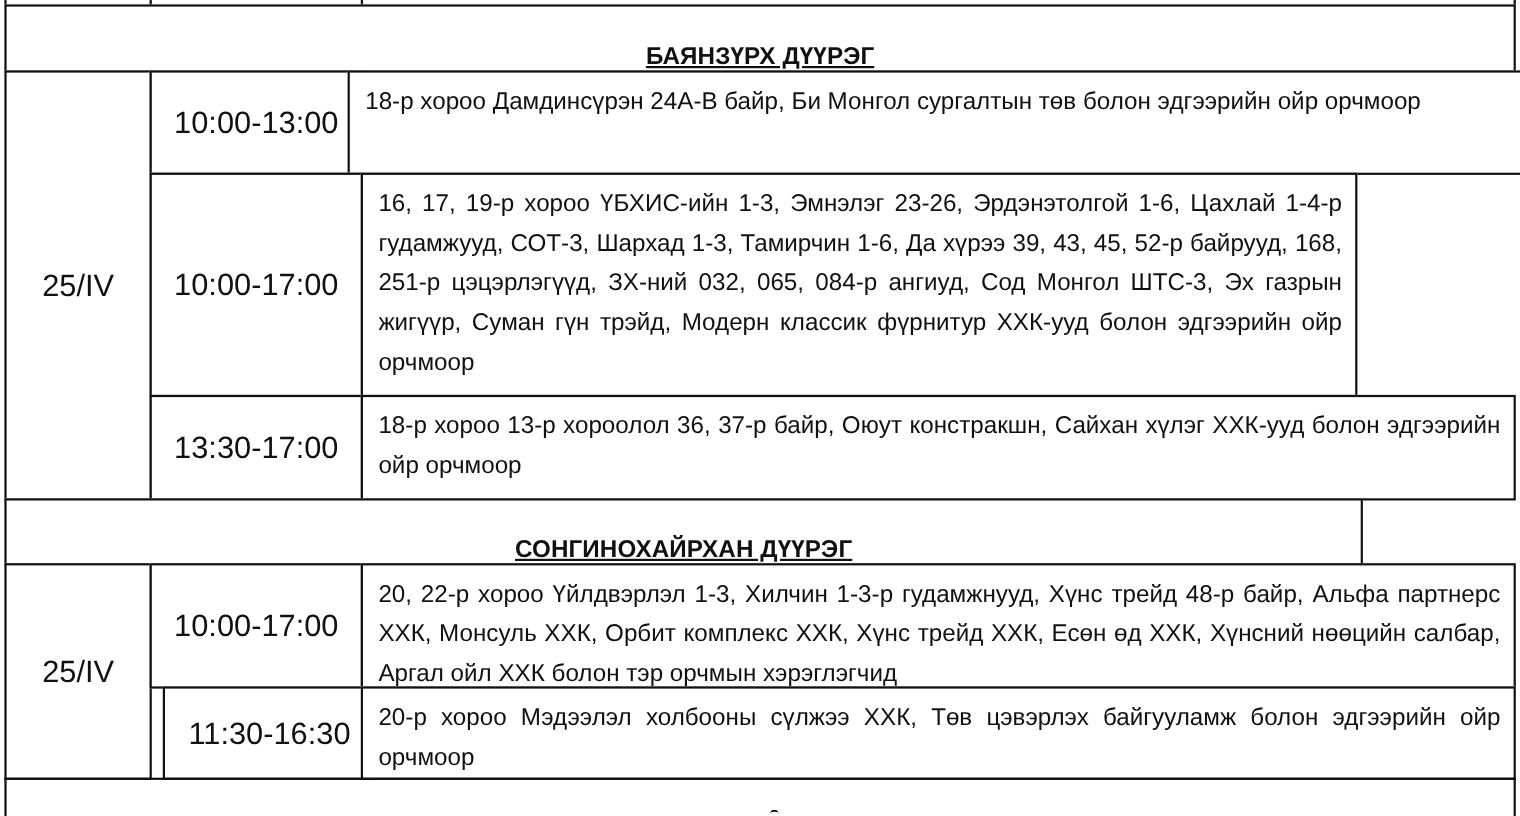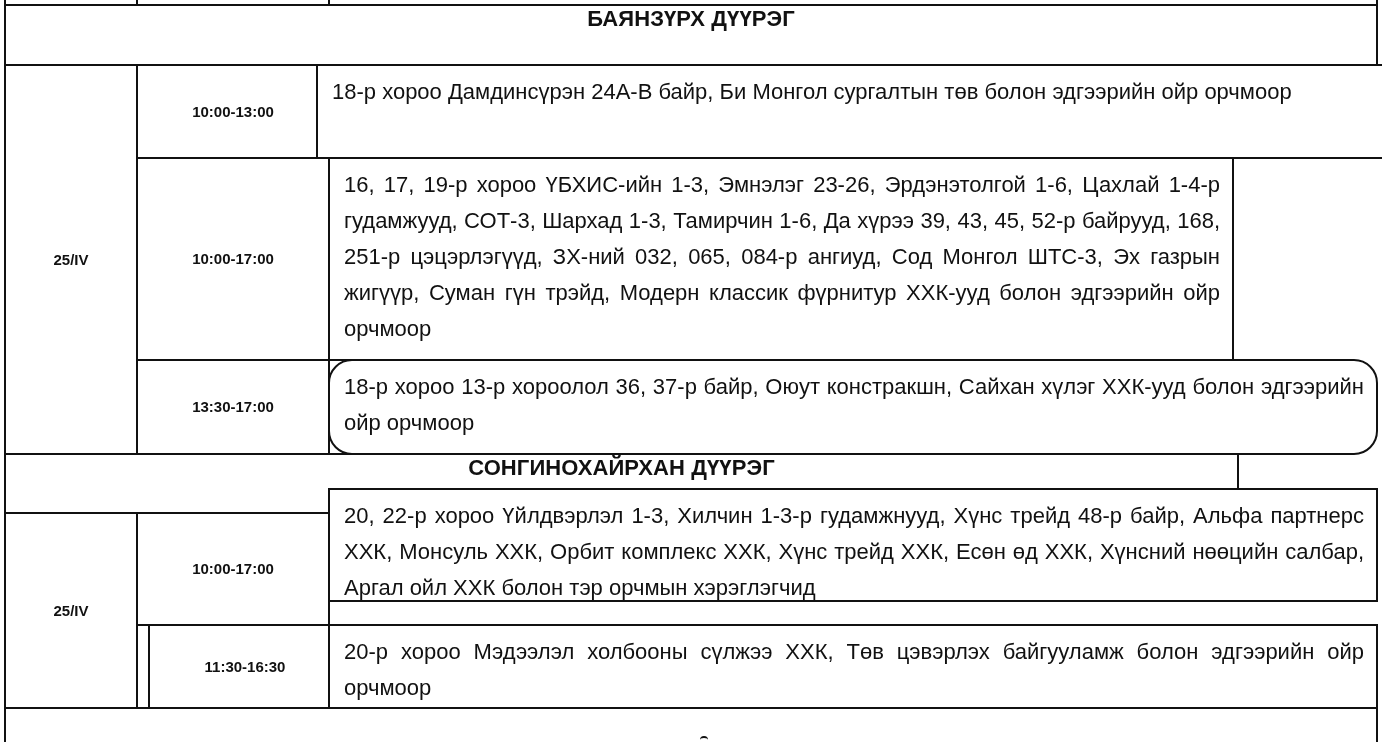--- a/index.html
+++ b/index.html
@@ -29,33 +29,33 @@
     border: 2px solid #111;
     background: #fff;
   }
   .center {
     display: flex;
     align-items: center;
     justify-content: center;
     text-align: center;
   }
   .txt {
-    font-size: 15px;
+    font-size: 28px;
     line-height: 24px;
-    font-weight: bold;
   }
   .district {
     font-size: 22px;
     font-weight: bold;
     letter-spacing: 0.1px;
   }
   .district-cell {
     display: flex;
     justify-content: center;
-    align-items: flex-start;
+    align-items: flex-end;
+    text-decoration: underline;
   }
   .desc {
     font-size: 22px;
     line-height: 36px;
     text-align: justify;
     padding: 8px 12px 0 14px;
   }
   .desc-last-line {
     text-align-last: left;
   }
@@ -128,36 +128,36 @@
   <div class="cell center" style="left:136px; top:157px; width:194px; height:204px;">
     <span class="txt">10:00-17:00</span>
   </div>
   <div class="cell" style="left:328px; top:157px; width:906px; height:204px;">
     <div class="desc desc-last-line">16, 17, 19-р хороо ҮБХИС-ийн 1-3, Эмнэлэг 23-26, Эрдэнэтолгой 1-6, Цахлай 1-4-р гудамжууд, СОТ-3, Шархад 1-3, Тамирчин 1-6, Да хүрээ 39, 43, 45, 52-р байрууд, 168, 251-р цэцэрлэгүүд, ЗХ-ний 032, 065, 084-р ангиуд, Сод Монгол ШТС-3, Эх газрын жигүүр, Суман гүн трэйд, Модерн классик фүрнитур ХХК-ууд болон эдгээрийн ойр орчмоор</div>
   </div>
 
   <div class="cell center" style="left:136px; top:359px; width:194px; height:96px;">
     <span class="txt">13:30-17:00</span>
   </div>
-  <div class="cell" style="left:328px; top:359px; width:1050px; height:96px;border-radius:24px;">
+  <div class="cell" style="left:328px; top:359px; width:1050px; height:96px;">
     <div class="desc desc-last-line">18-р хороо 13-р хороолол 36, 37-р байр, Оюут констракшн, Сайхан хүлэг ХХК-ууд болон эдгээрийн ойр орчмоор</div>
   </div>
 
   <div class="cell district-cell" style="left:4px; top:453px; width:1235px; height:61px;">
     <span class="district">СОНГИНОХАЙРХАН ДҮҮРЭГ</span>
   </div>
 
   <div class="cell center" style="left:4px; top:512px; width:134px; height:197px;">
     <span class="txt">25/IV</span>
   </div>
 
   <div class="cell center" style="left:136px; top:512px; width:194px; height:114px;">
     <span class="txt">10:00-17:00</span>
   </div>
-  <div class="cell" style="left:328px; top:488px; width:1050px; height:114px;">
+  <div class="cell" style="left:328px; top:512px; width:1050px; height:114px;">
     <div class="desc desc-last-line">20, 22-р хороо Үйлдвэрлэл 1-3, Хилчин 1-3-р гудамжнууд, Хүнс трейд 48-р байр, Альфа партнерс ХХК, Монсуль ХХК, Орбит комплекс ХХК, Хүнс трейд ХХК, Есөн өд ХХК, Хүнсний нөөцийн салбар, Аргал ойл ХХК болон тэр орчмын хэрэглэгчид</div>
   </div>
 
   <div class="cell center" style="left:136px; top:624px; width:194px; height:85px;margin-left:12px;">
     <span class="txt">11:30-16:30</span>
   </div>
   <div class="cell" style="left:328px; top:624px; width:1050px; height:85px;">
     <div class="desc desc-last-line">20-р хороо Мэдээлэл холбооны сүлжээ ХХК, Төв цэвэрлэх байгууламж болон эдгээрийн ойр орчмоор</div>
   </div>
 

